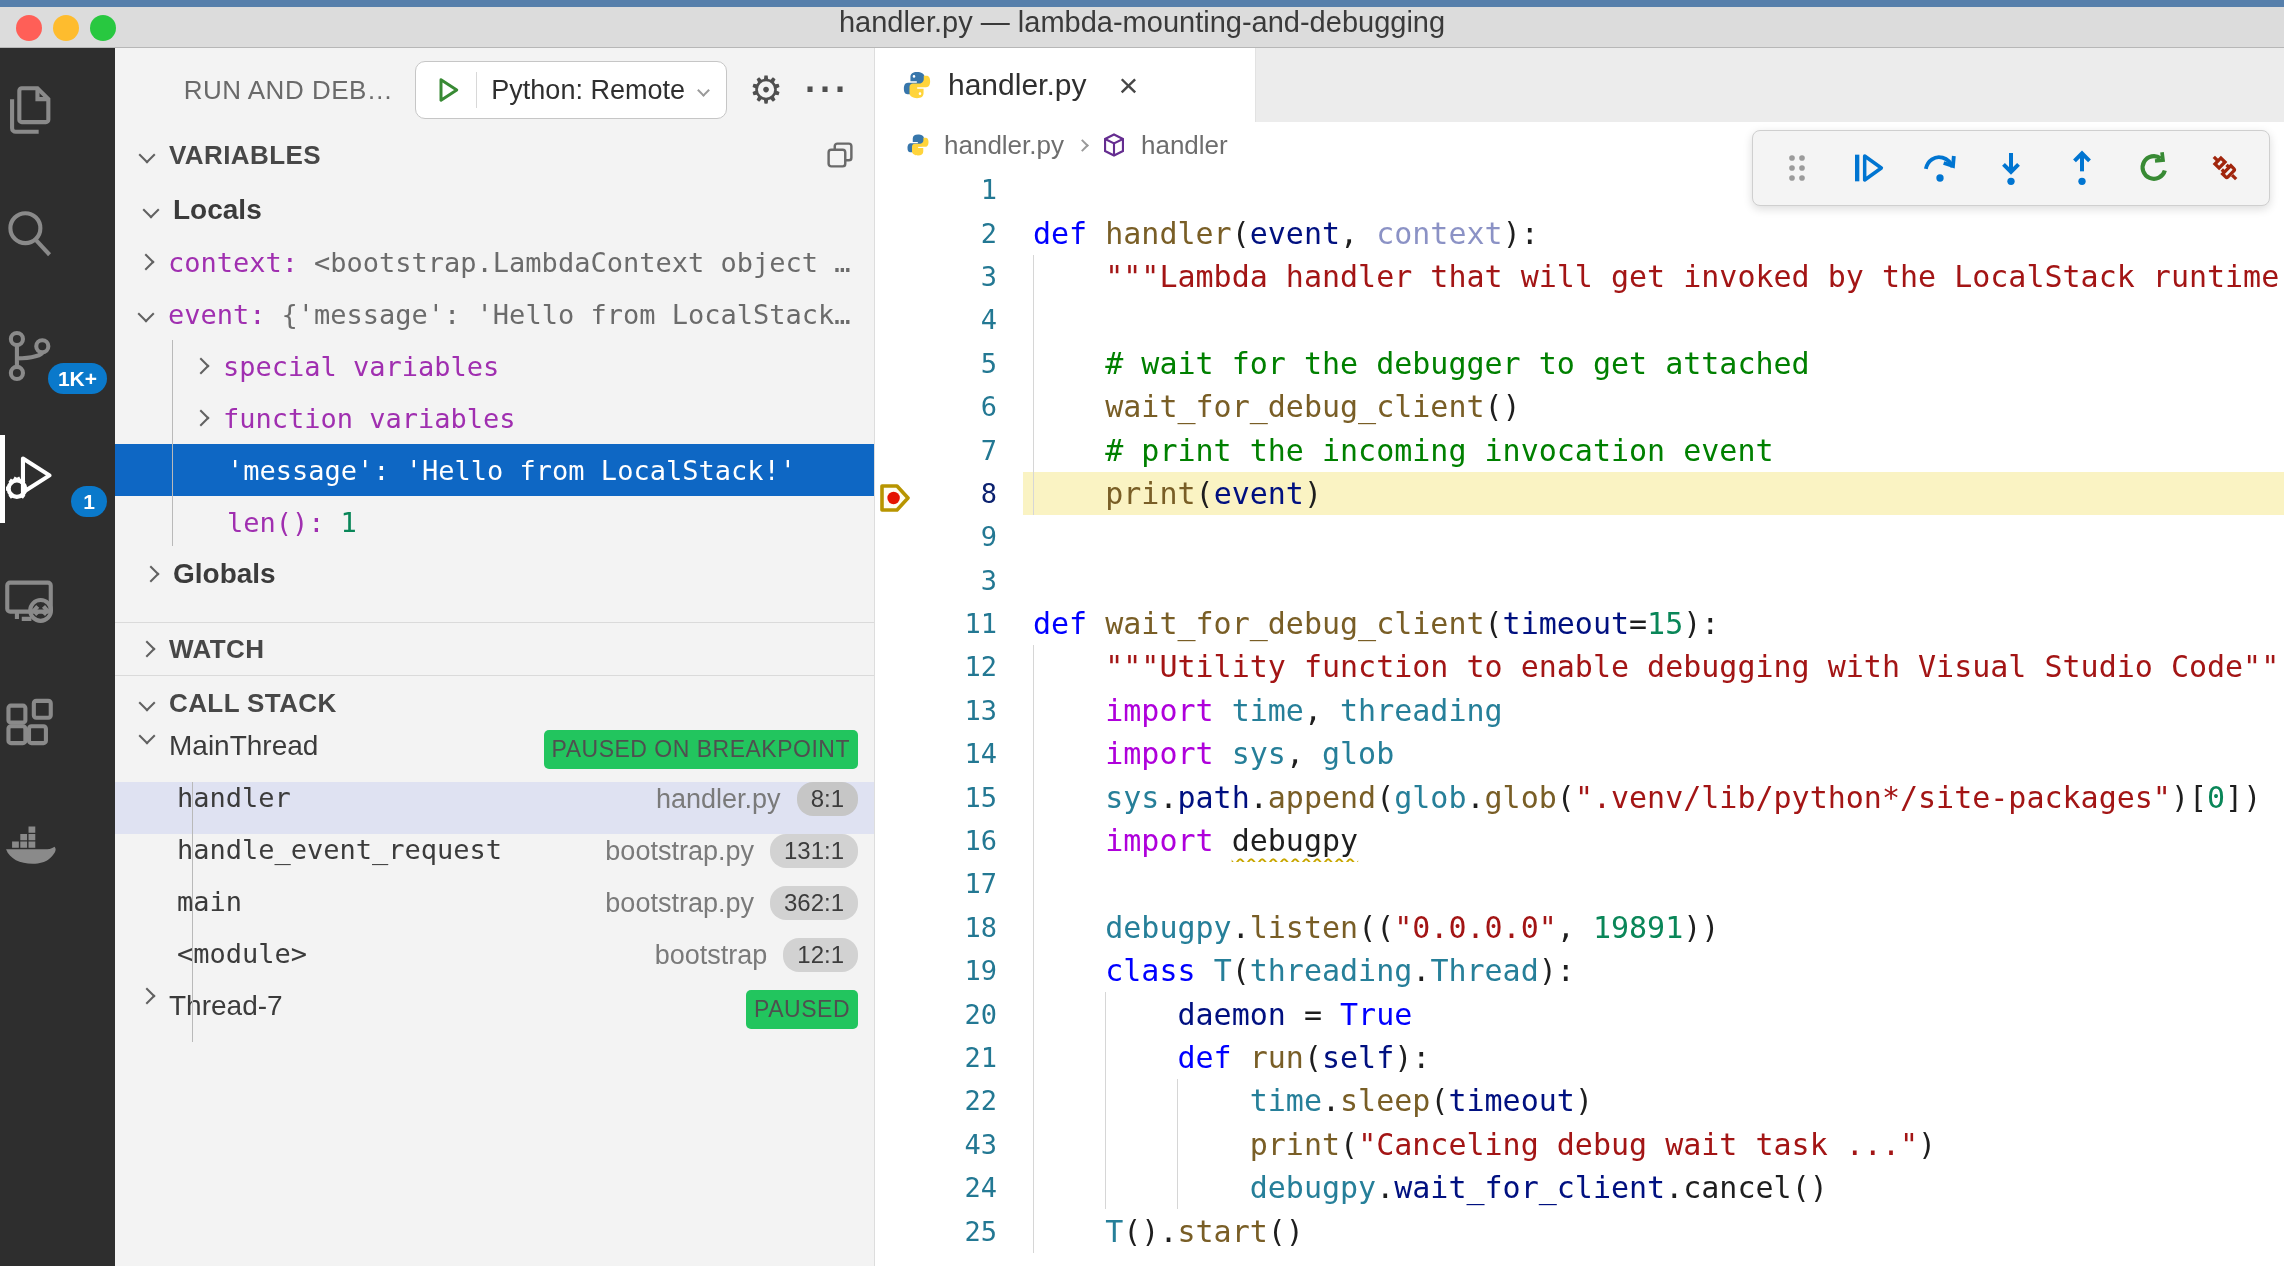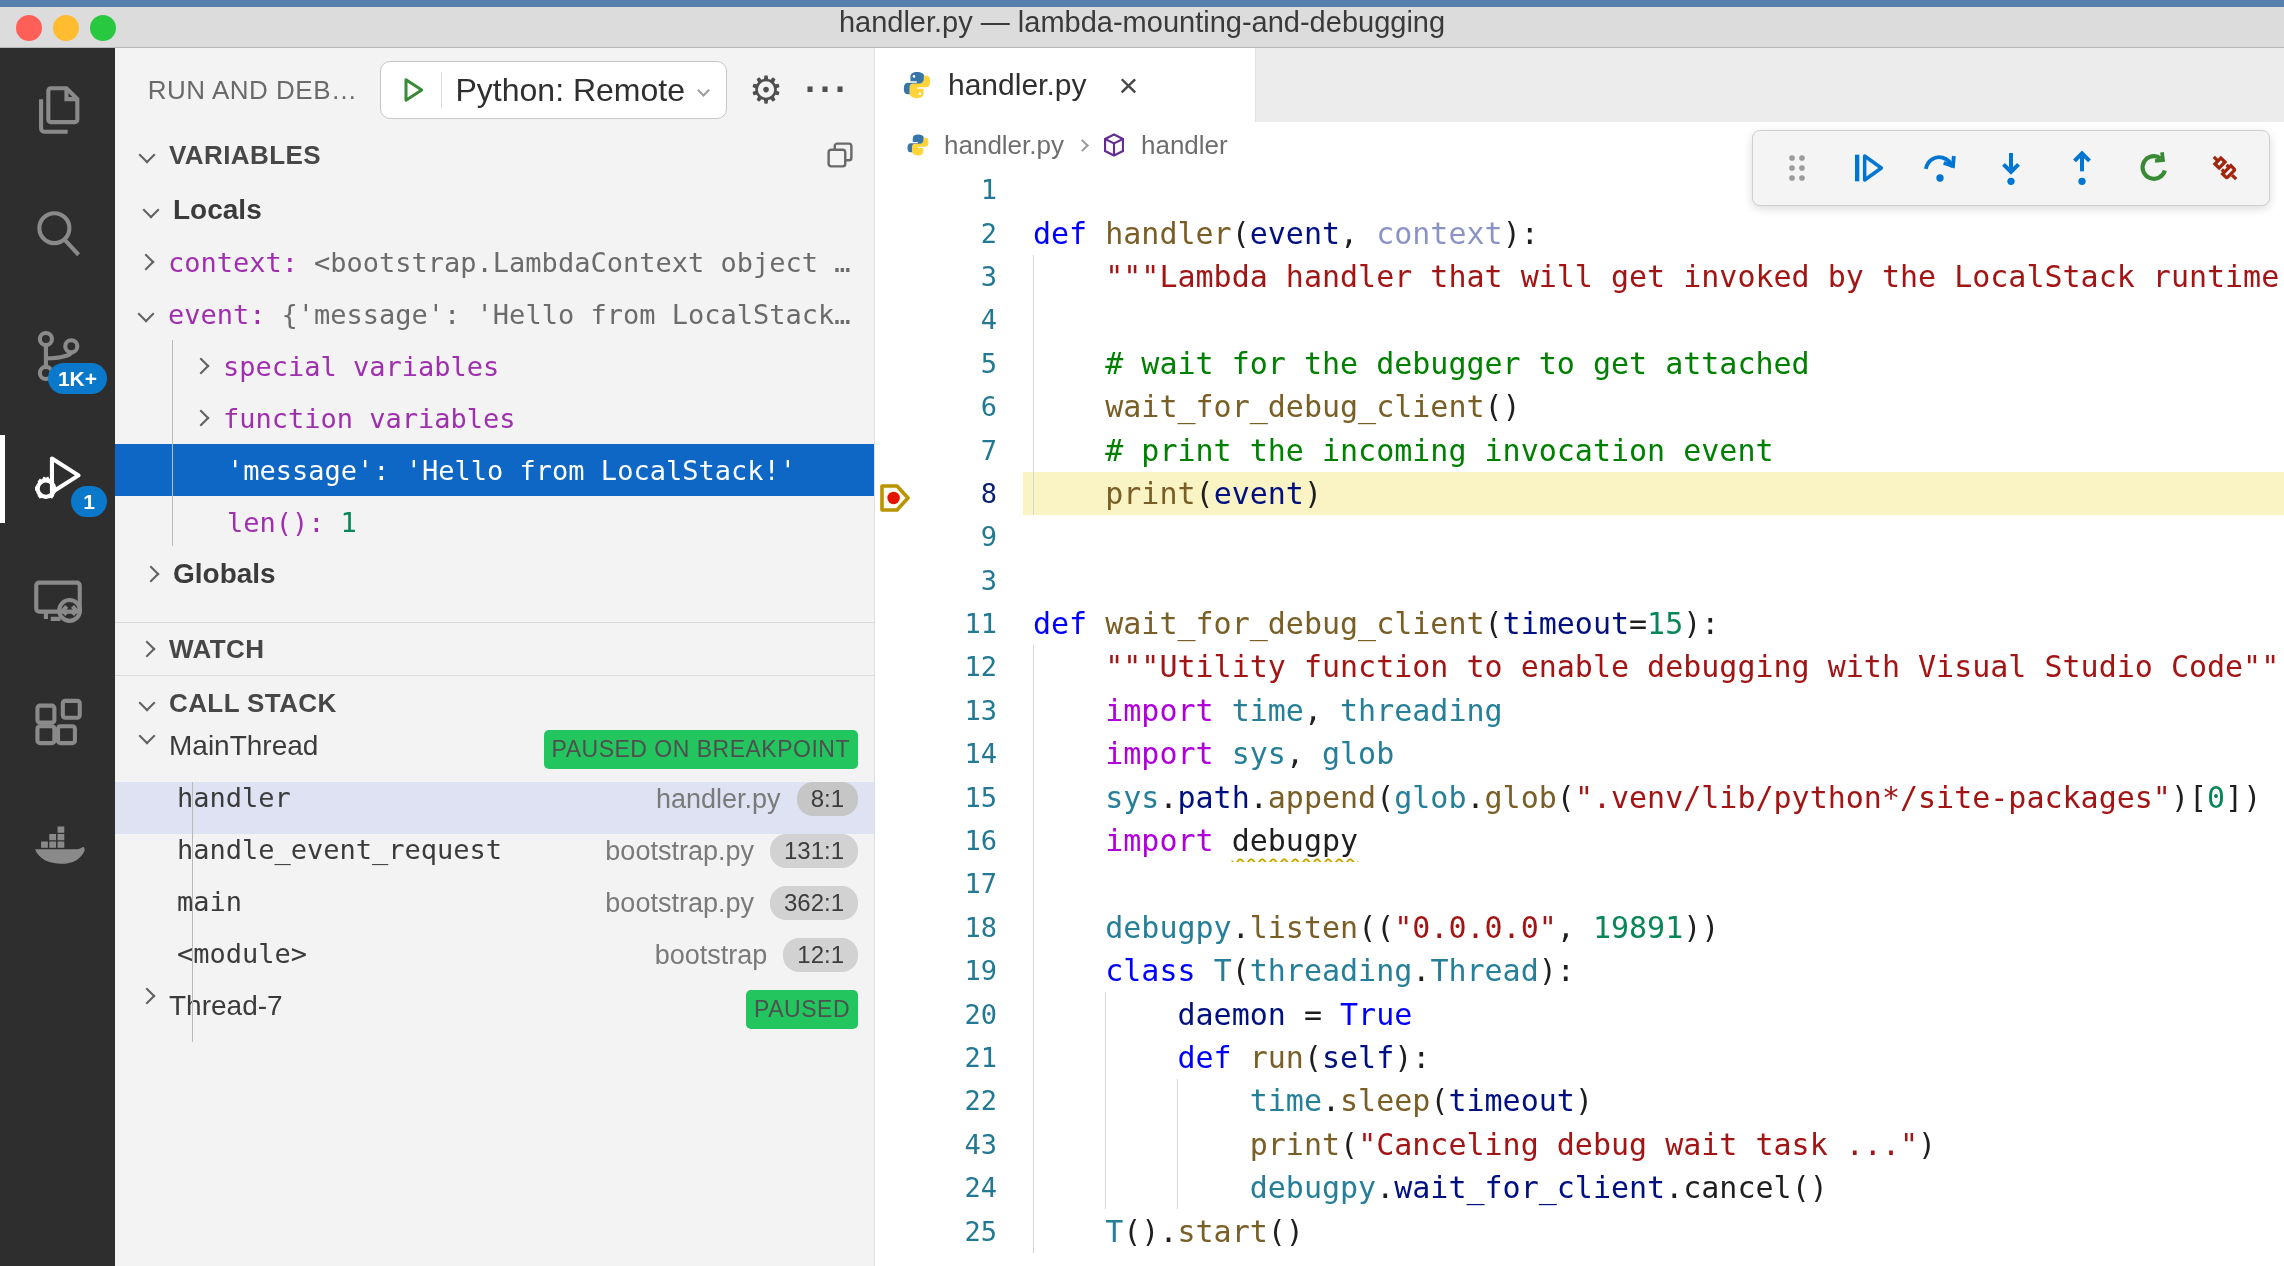--- a/index.html
+++ b/index.html
@@ -10,37 +10,37 @@
   .top-accent { position:absolute; left:0; top:0; width:2284px; height:7px; background:#567fab; z-index:5; }
   .titlebar { position:absolute; left:0; top:0; width:2284px; height:48px; background:#dcdcdc;
     border-bottom:1px solid #b7b7b7; display:flex; align-items:flex-start; justify-content:center; z-index:4; }
   .titlebar .title { font-size:29px; color:#3a3a3a; padding-top:6px; }
   .traffic { position:absolute; left:16px; top:15px; display:flex; gap:11px; }
   .light { width:26px; height:26px; border-radius:50%; }
   .light.red { background:#ff5f57; } .light.yellow { background:#febc2e; } .light.green { background:#28c840; }
 
   
   .activitybar { position:absolute; left:0; top:48px; width:115px; height:1218px; background:#2e2e2e; }
-  .ab-item { position:absolute; left:0; width:115px; height:96px; display:flex; align-items:center; justify-content:center; color:#8a8a8a; }
+  .ab-item { position:absolute; left:0; width:115px; height:96px; display:flex; align-items:center; color:#8a8a8a; }
   .ab-item.active { color:#ffffff; }
   .ab-item.active::before { content:''; position:absolute; left:0; top:4px; bottom:4px; width:5px; background:#ffffff; }
   .ab-item svg { width:58px; height:58px; }
   .ab-badge { position:absolute; right:8px; bottom:10px; background:#0a79cb; color:#fff;
     font-size:21px; font-weight:bold; border-radius:22px; padding:3px 10px; line-height:1.2; }
   .ab-badge.round { padding:3px 12px; }
 
   
   .sidebar { position:absolute; left:115px; top:48px; width:760px; height:1218px; background:#f3f3f3;
     border-right:1px solid #ddd; display:flex; flex-direction:column; }
   .sb-header { height:84px; display:flex; align-items:center; padding:0 24px 0 40px; gap:22px;justify-content:flex-end; }
   .sb-title { font-size:26px; color:#6a6a6a; letter-spacing:.5px; white-space:nowrap; }
   .launch-select { height:58px; background:#fff; border:1px solid #c6c6c6; border-radius:10px;
     display:flex; align-items:center; padding:0 18px; gap:14px; }
   .launch-select .sep { width:1px; height:36px; background:#d8d8d8; }
-  .launch-label { font-size:32px; color:#2f2f2f; white-space:nowrap; }
+  .launch-label { font-size:27px; color:#2f2f2f; white-space:nowrap; }
   .gear { font-size:38px; color:#4f4f4f; line-height:1; }
   .more-dots { font-size:36px; font-weight:bold; color:#4f4f4f; letter-spacing:3px; }
 
   .chev { display:inline-block; width:12px; height:12px; border-top:2.6px solid #616161; border-right:2.6px solid #616161; flex:none; }
   .chev.r { transform:rotate(45deg); }
   .chev.d { transform:rotate(135deg); }
   .chev.small { width:9px; height:9px; border-width:2.2px; border-color:#9a9a9a; }
 
   .sec-header { height:46px; display:flex; align-items:center; gap:16px; padding:0 20px 0 26px;
     font-size:26px; font-weight:bold; color:#474747; letter-spacing:.4px; }

